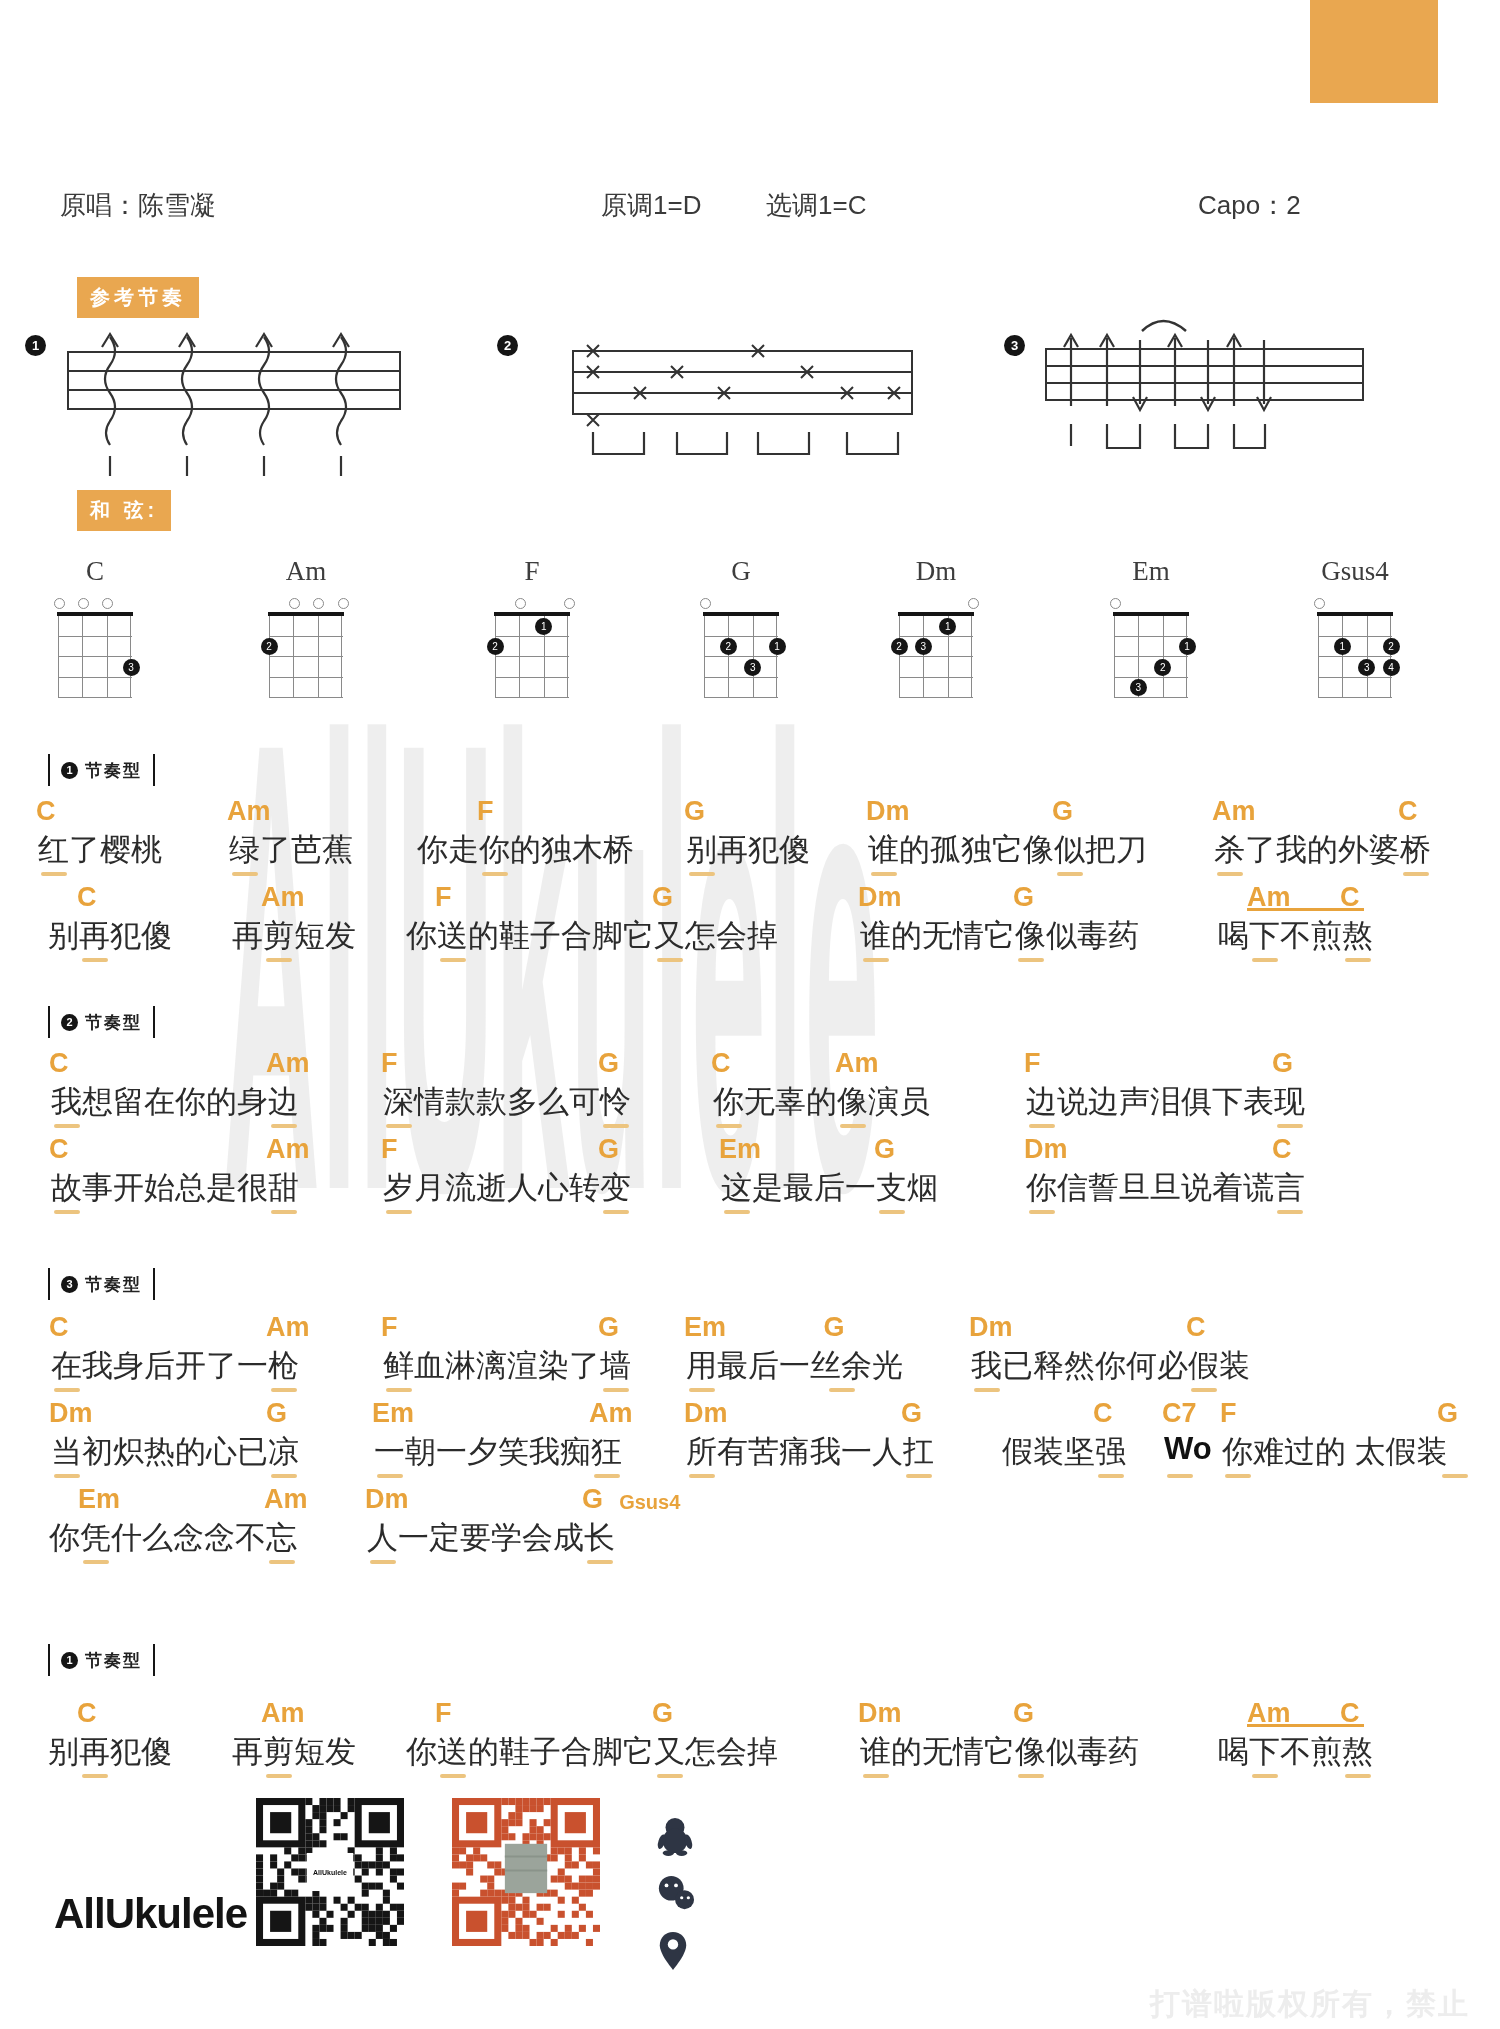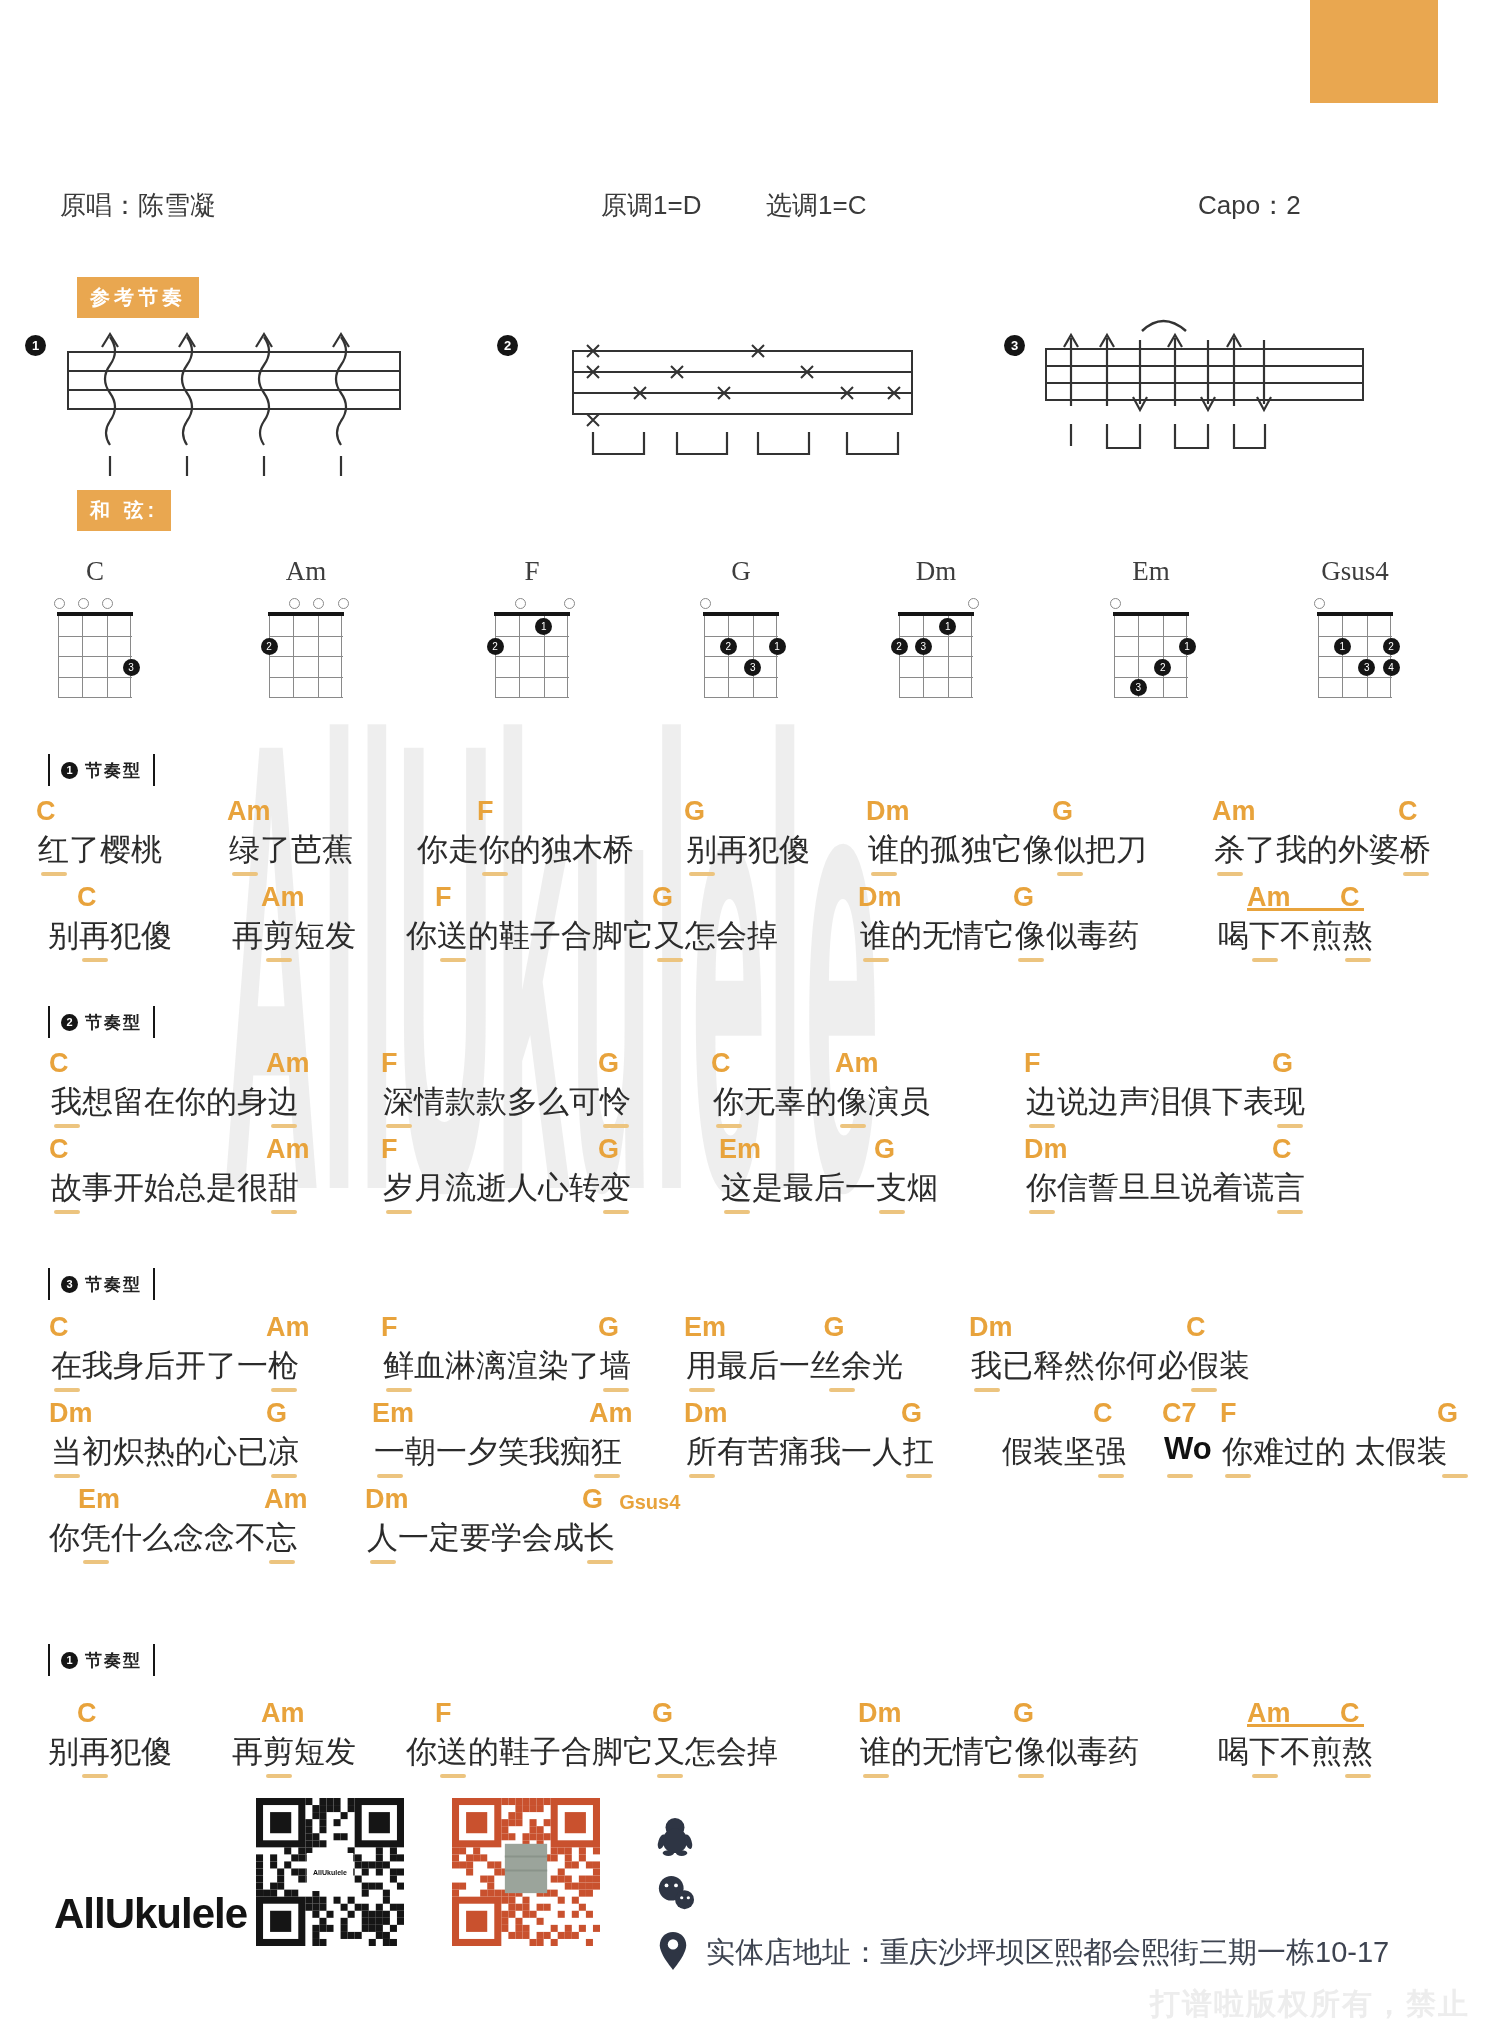--- a/index.html
+++ b/index.html
@@ -882,19 +882,18 @@
               <circle cx="30" cy="27" r="10" fill="#2E3544"></circle>
               <circle cx="27" cy="25" r="1.7" fill="#fff"></circle>
               <circle cx="34" cy="25" r="1.7" fill="#fff"></circle>
             </svg></div>
         </div>
         <div class="contact-row" style="top: 1930px;">
           <div><svg width="34" height="42" viewBox="0 0 36 44" fill="#2E3544">
               <path d="M18,2 C10,2 4,8 4,16 c0,10 14,26 14,26 s14,-16 14,-26 c0,-8 -6,-14 -14,-14 z"></path>
               <circle cx="18" cy="15" r="5.5" fill="#fff"></circle>
             </svg></div>
-          <div class="contact-text">实体店地址：重庆沙坪坝区熙都会熙街三期一栋10-17</div>
         </div>
       </div>
 
     <div class="abs copyright">打谱啦版权所有，禁止转载</div>
   </div>
 </div>
 
 </body></html>

